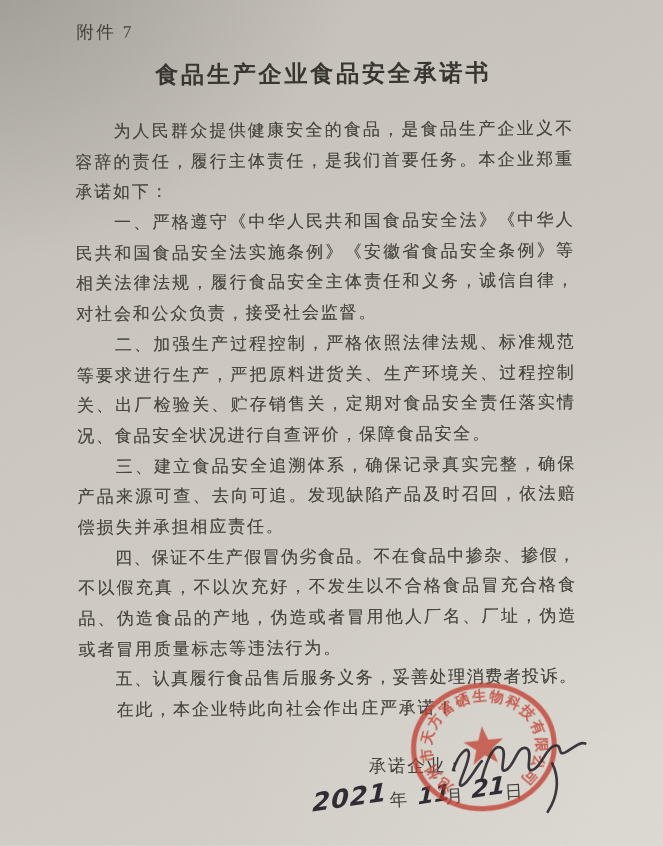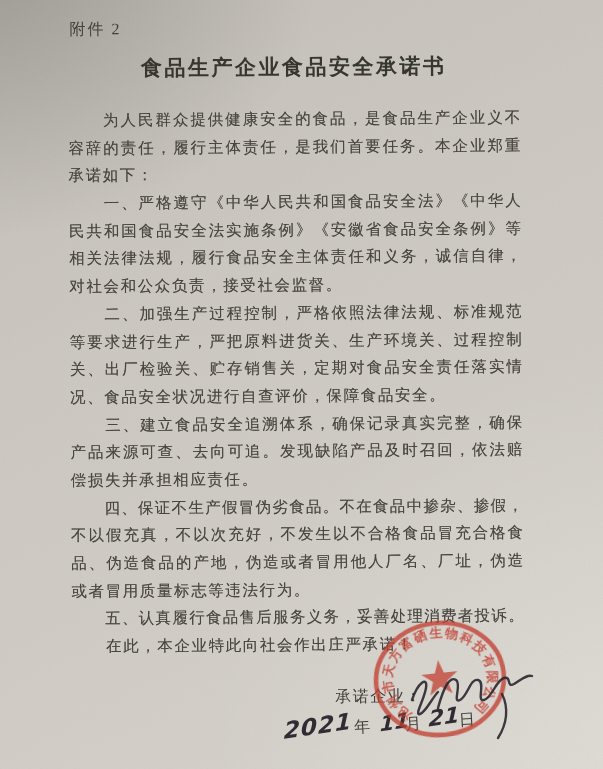--- a/index.html
+++ b/index.html
@@ -68,21 +68,21 @@
   }
   .signature{position:absolute;left:402px;top:662px;}
 </style>
 </head>
 <body>
 
 <div class="page">
 
   <div class="content">
 
-    <div class="attachment">附件 2</div>
+    <div class="attachment">附件 7</div>
 
     <h1 class="title">食品生产企业食品安全承诺书</h1>
 
     <div class="body">
       <div class="line">　　为人民群众提供健康安全的食品，是食品生产企业义不</div>
       <div class="line">容辞的责任，履行主体责任，是我们首要任务。本企业郑重</div>
       <div class="line end">承诺如下：</div>
       <div class="line">　　一、严格遵守《中华人民共和国食品安全法》《中华人</div>
       <div class="line">民共和国食品安全法实施条例》《安徽省食品安全条例》等</div>
       <div class="line">相关法律法规，履行食品安全主体责任和义务，诚信自律，</div>

